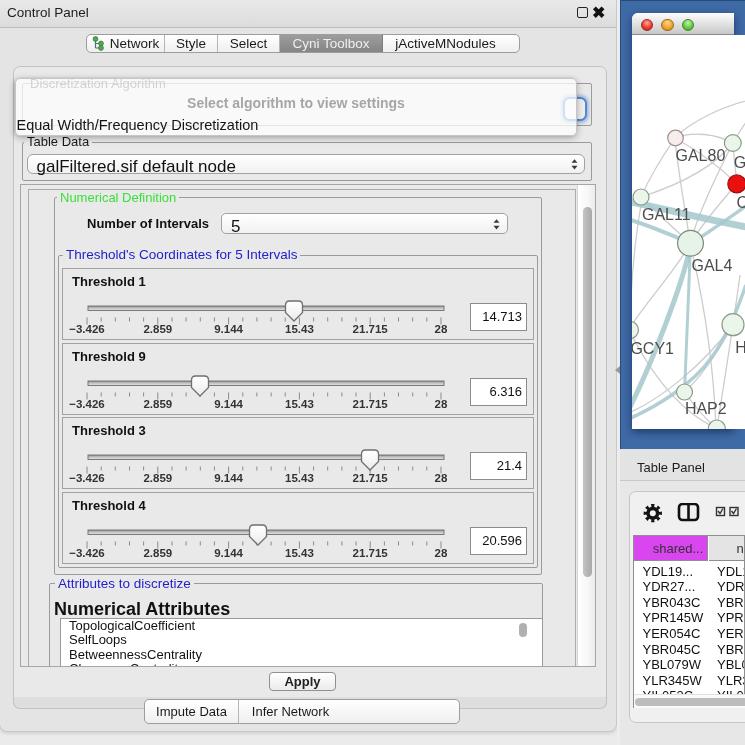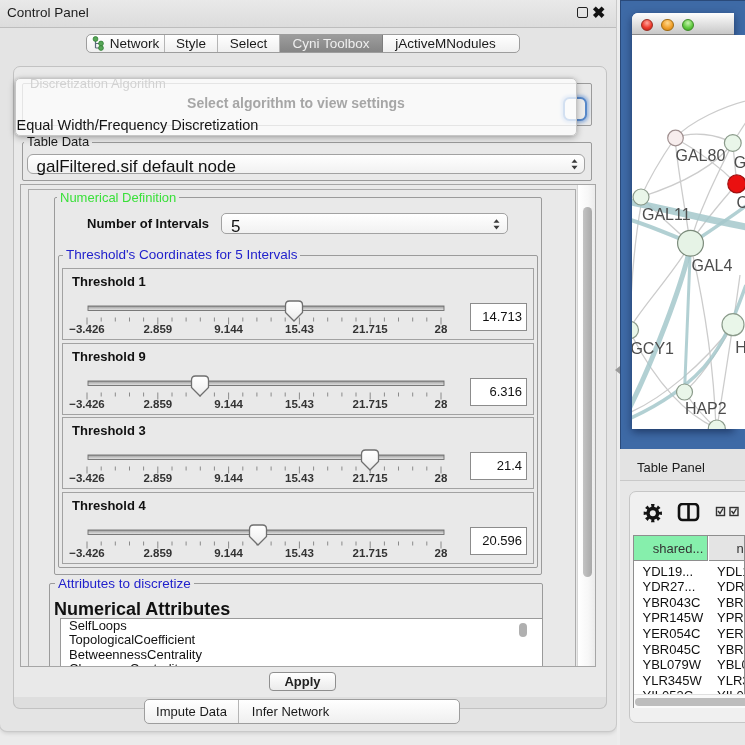--- a/index.html
+++ b/index.html
@@ -85,21 +85,21 @@
   background:linear-gradient(#fdfdfd,#c8c8c8); border-bottom:1px solid #898989; border-radius:6px 0 0 0; }
 .light { position:absolute; top:5.5px; width:12.5px; height:12.5px; border-radius:50%; }
 #canvas { position:absolute; left:0; top:22px; width:113px; height:393.5px; background:#fff; overflow:hidden; }
 
 #tpsec { position:absolute; left:620px; top:449px; width:125px; height:296px; background:#e7e7e7; }
 #tptitle { position:absolute; left:0; top:0; width:100%; height:31.5px; background:#e3e3e3; border-bottom:1px solid #c9c9c9; }
 #tptitle span { position:absolute; left:17px; top:11px; font-size:13px; color:#1d1d1d; }
 #tpbox { position:absolute; left:9px; top:42px; width:120px; height:232px; background:#f0f0f0;
   border:1px solid #c6c6c6; border-radius:7px 0 0 7px; }
 #ttable { position:absolute; left:632.5px; top:534.5px; width:112.5px; height:173.5px; border:1px solid #8e8e8e; background:#fff; overflow:hidden; }
-#th1 { position:absolute; left:0; top:0; width:74px; height:25px; background:#86efac; border-right:1px solid #8e8e8e;
+#th1 { position:absolute; left:0; top:0; width:74px; height:25px; background:#d946ef; border-right:1px solid #8e8e8e;
   border-bottom:1px solid #8e8e8e; font-size:13px; color:#333; text-align:center; padding-left:16px; line-height:25px; }
 #th2 { position:absolute; left:75px; top:0; width:124px; height:25px; background:#e4e4e4; border-bottom:1px solid #8e8e8e;
   font-size:13px; color:#333; padding-left:28px; line-height:25px; }
 .trow { position:absolute; left:0; width:200px; height:15px; line-height:15px; font-size:13px; color:#111; }
 .trow .c1 { position:absolute; left:9px; }
 .trow .c2 { position:absolute; left:83.5px; }
 #divarrow { position:absolute; left:615px; top:366px; width:0; height:0;
   border-top:4px solid transparent; border-bottom:4px solid transparent; border-right:5px solid #9a9a9a; }
 </style></head>
 <body>
@@ -243,22 +243,22 @@
           <text x="378.0" y="35" text-anchor="middle" font-size="11.5" font-weight="bold" fill="#333" font-family="Liberation Sans, sans-serif">28</text>
           <path d="M186.5,7 q0,-4 4,-4 h9 q4,0 4,4 v7.5 l-8.5,8.5 l-8.5,-8.5 z" fill="url(#thg)" stroke="#6f6f6f" stroke-width="1.3"></path>
         </svg>
   <div class="tfield">20.596</div>
 </div>
 
     <div class="group" style="left:28px; top:398px; width:494px; height:100px;"></div>
     <div class="gtitle" style="left:34px; top:392px; color:#2222cc; font-size:13.5px">Attributes to discretize</div>
     <div style="position:absolute; left:33px; top:414px; font-size:18px; font-weight:bold; color:#111">Numerical Attributes</div>
     <div id="nlist">
+      <div>TopologicalCoefficient</div>
       <div>SelfLoops</div>
-      <div>TopologicalCoefficient</div>
       <div>BetweennessCentrality</div>
       <div>ClosenessCentrality</div>
       <div id="lthumb"></div>
     </div>
     <div id="sthumb"></div>
   </div>
 
   <div id="apply">Apply</div>
   <div id="cbottom"></div>
 

